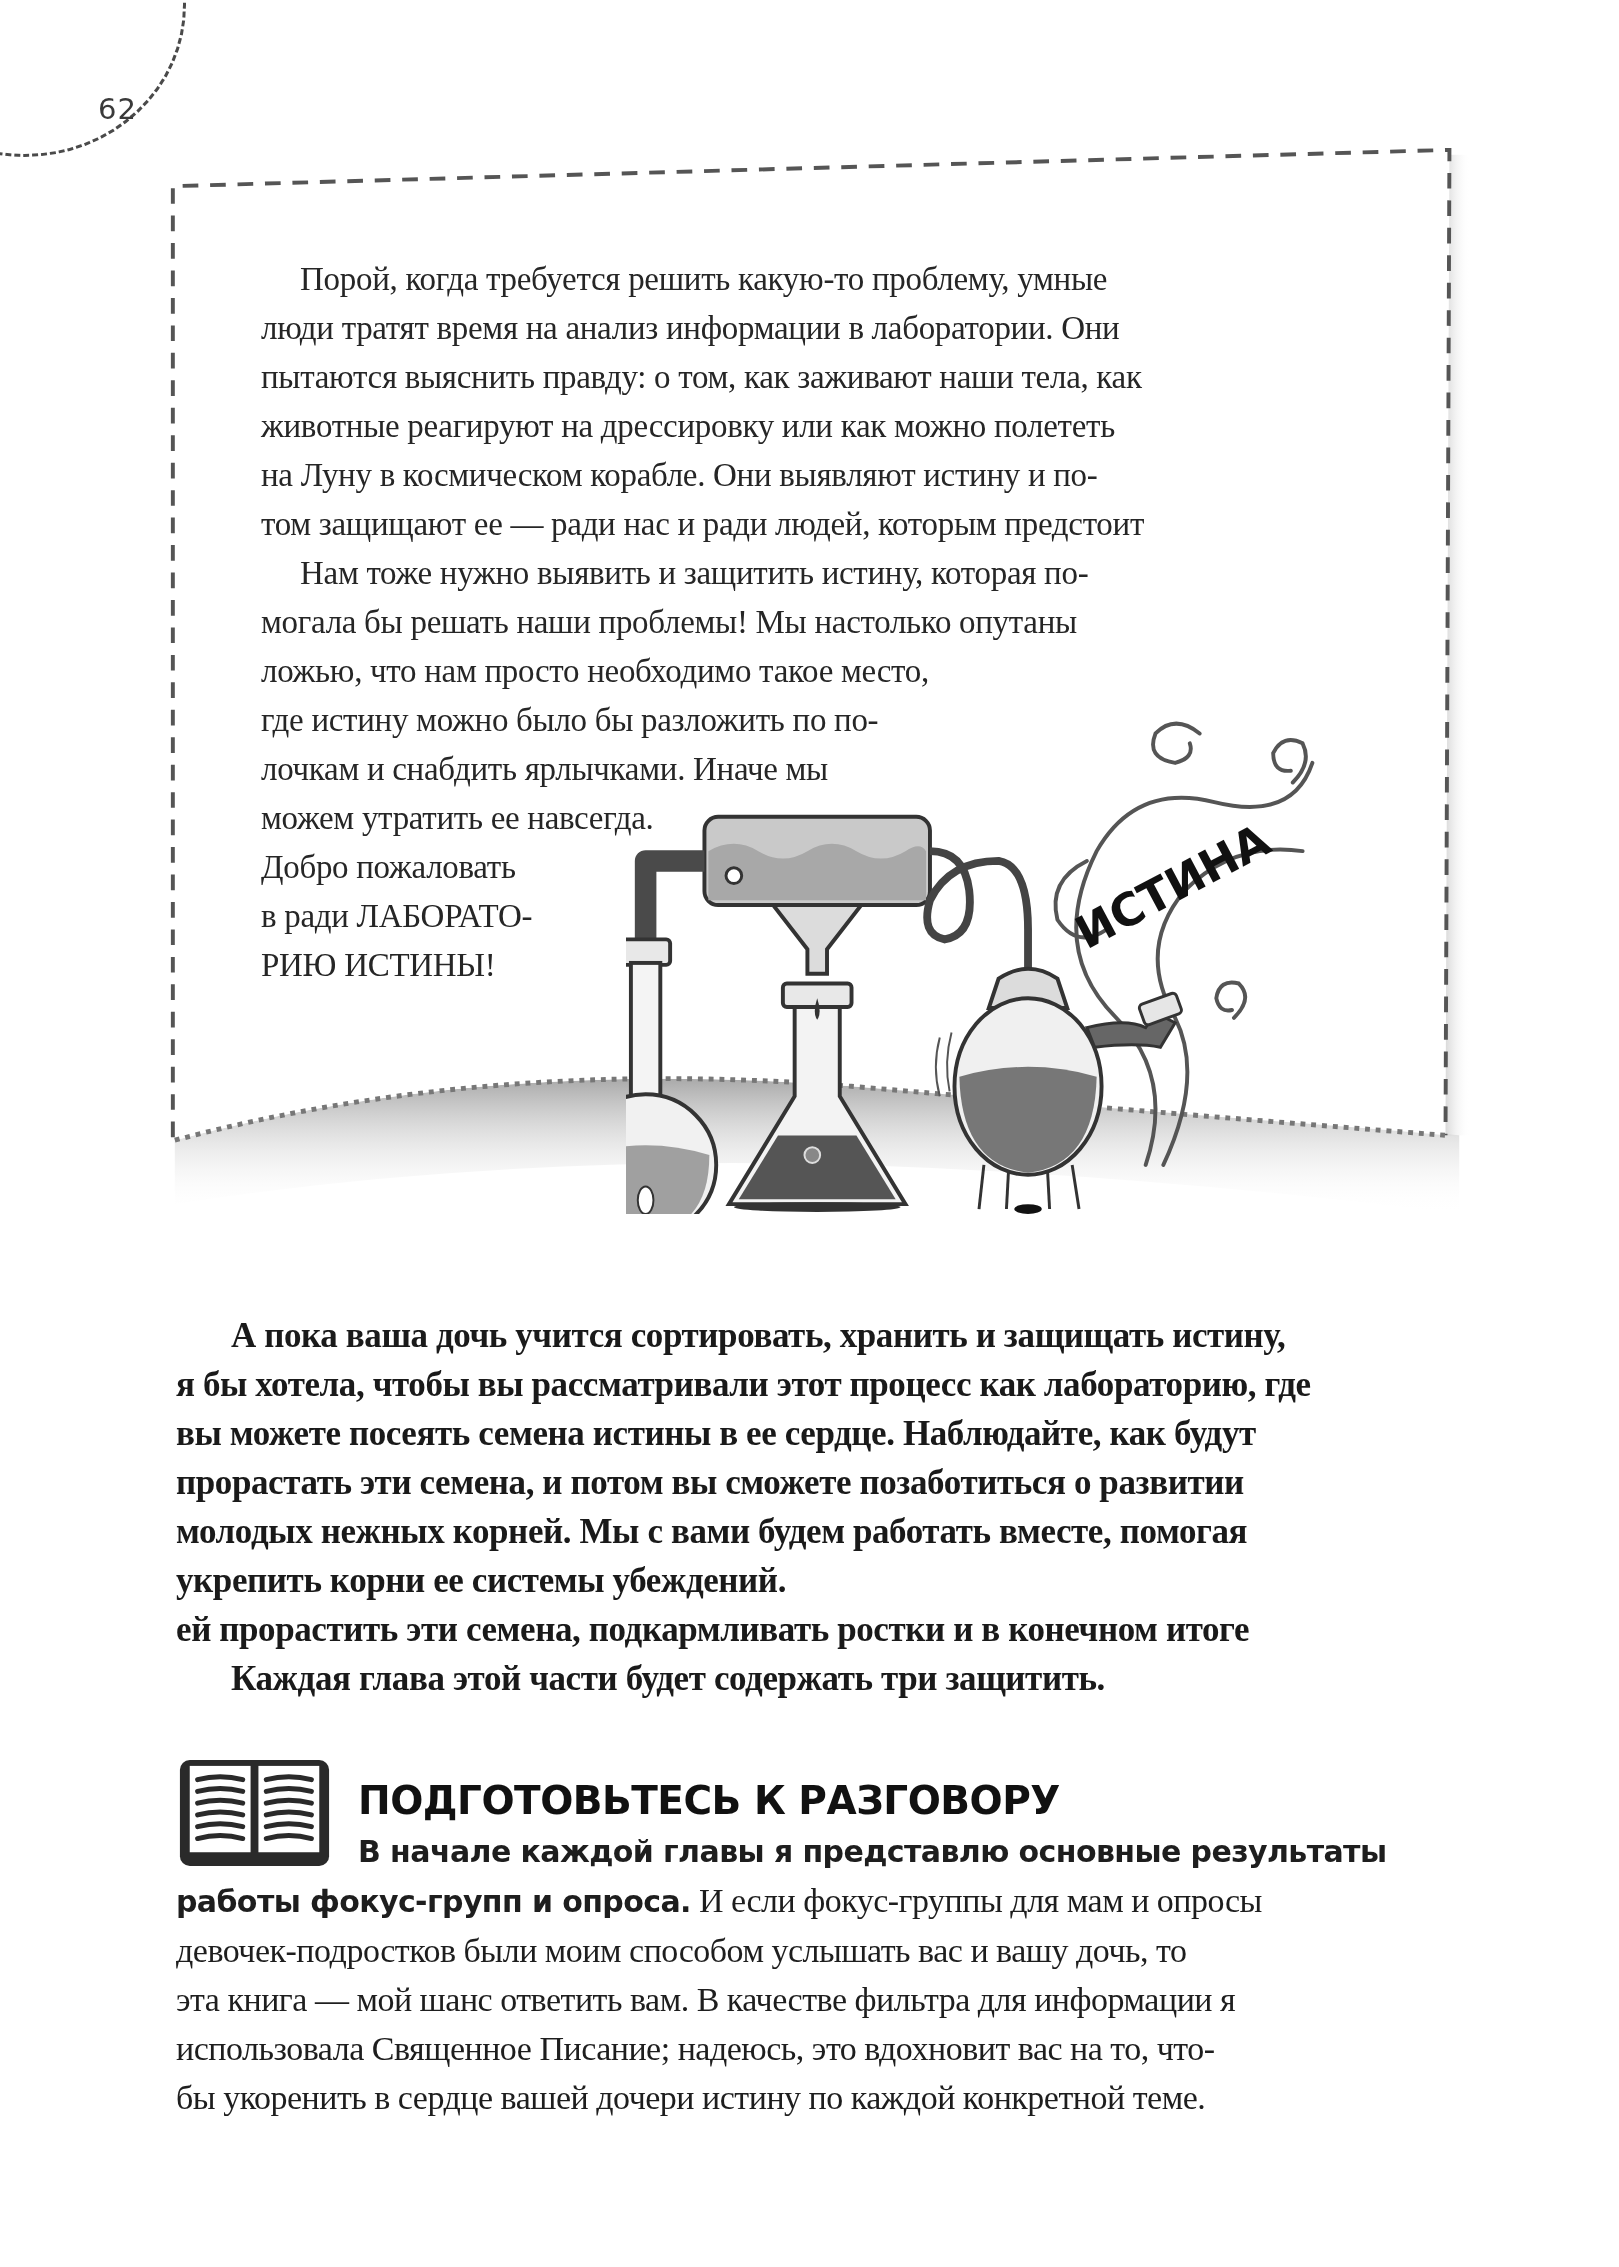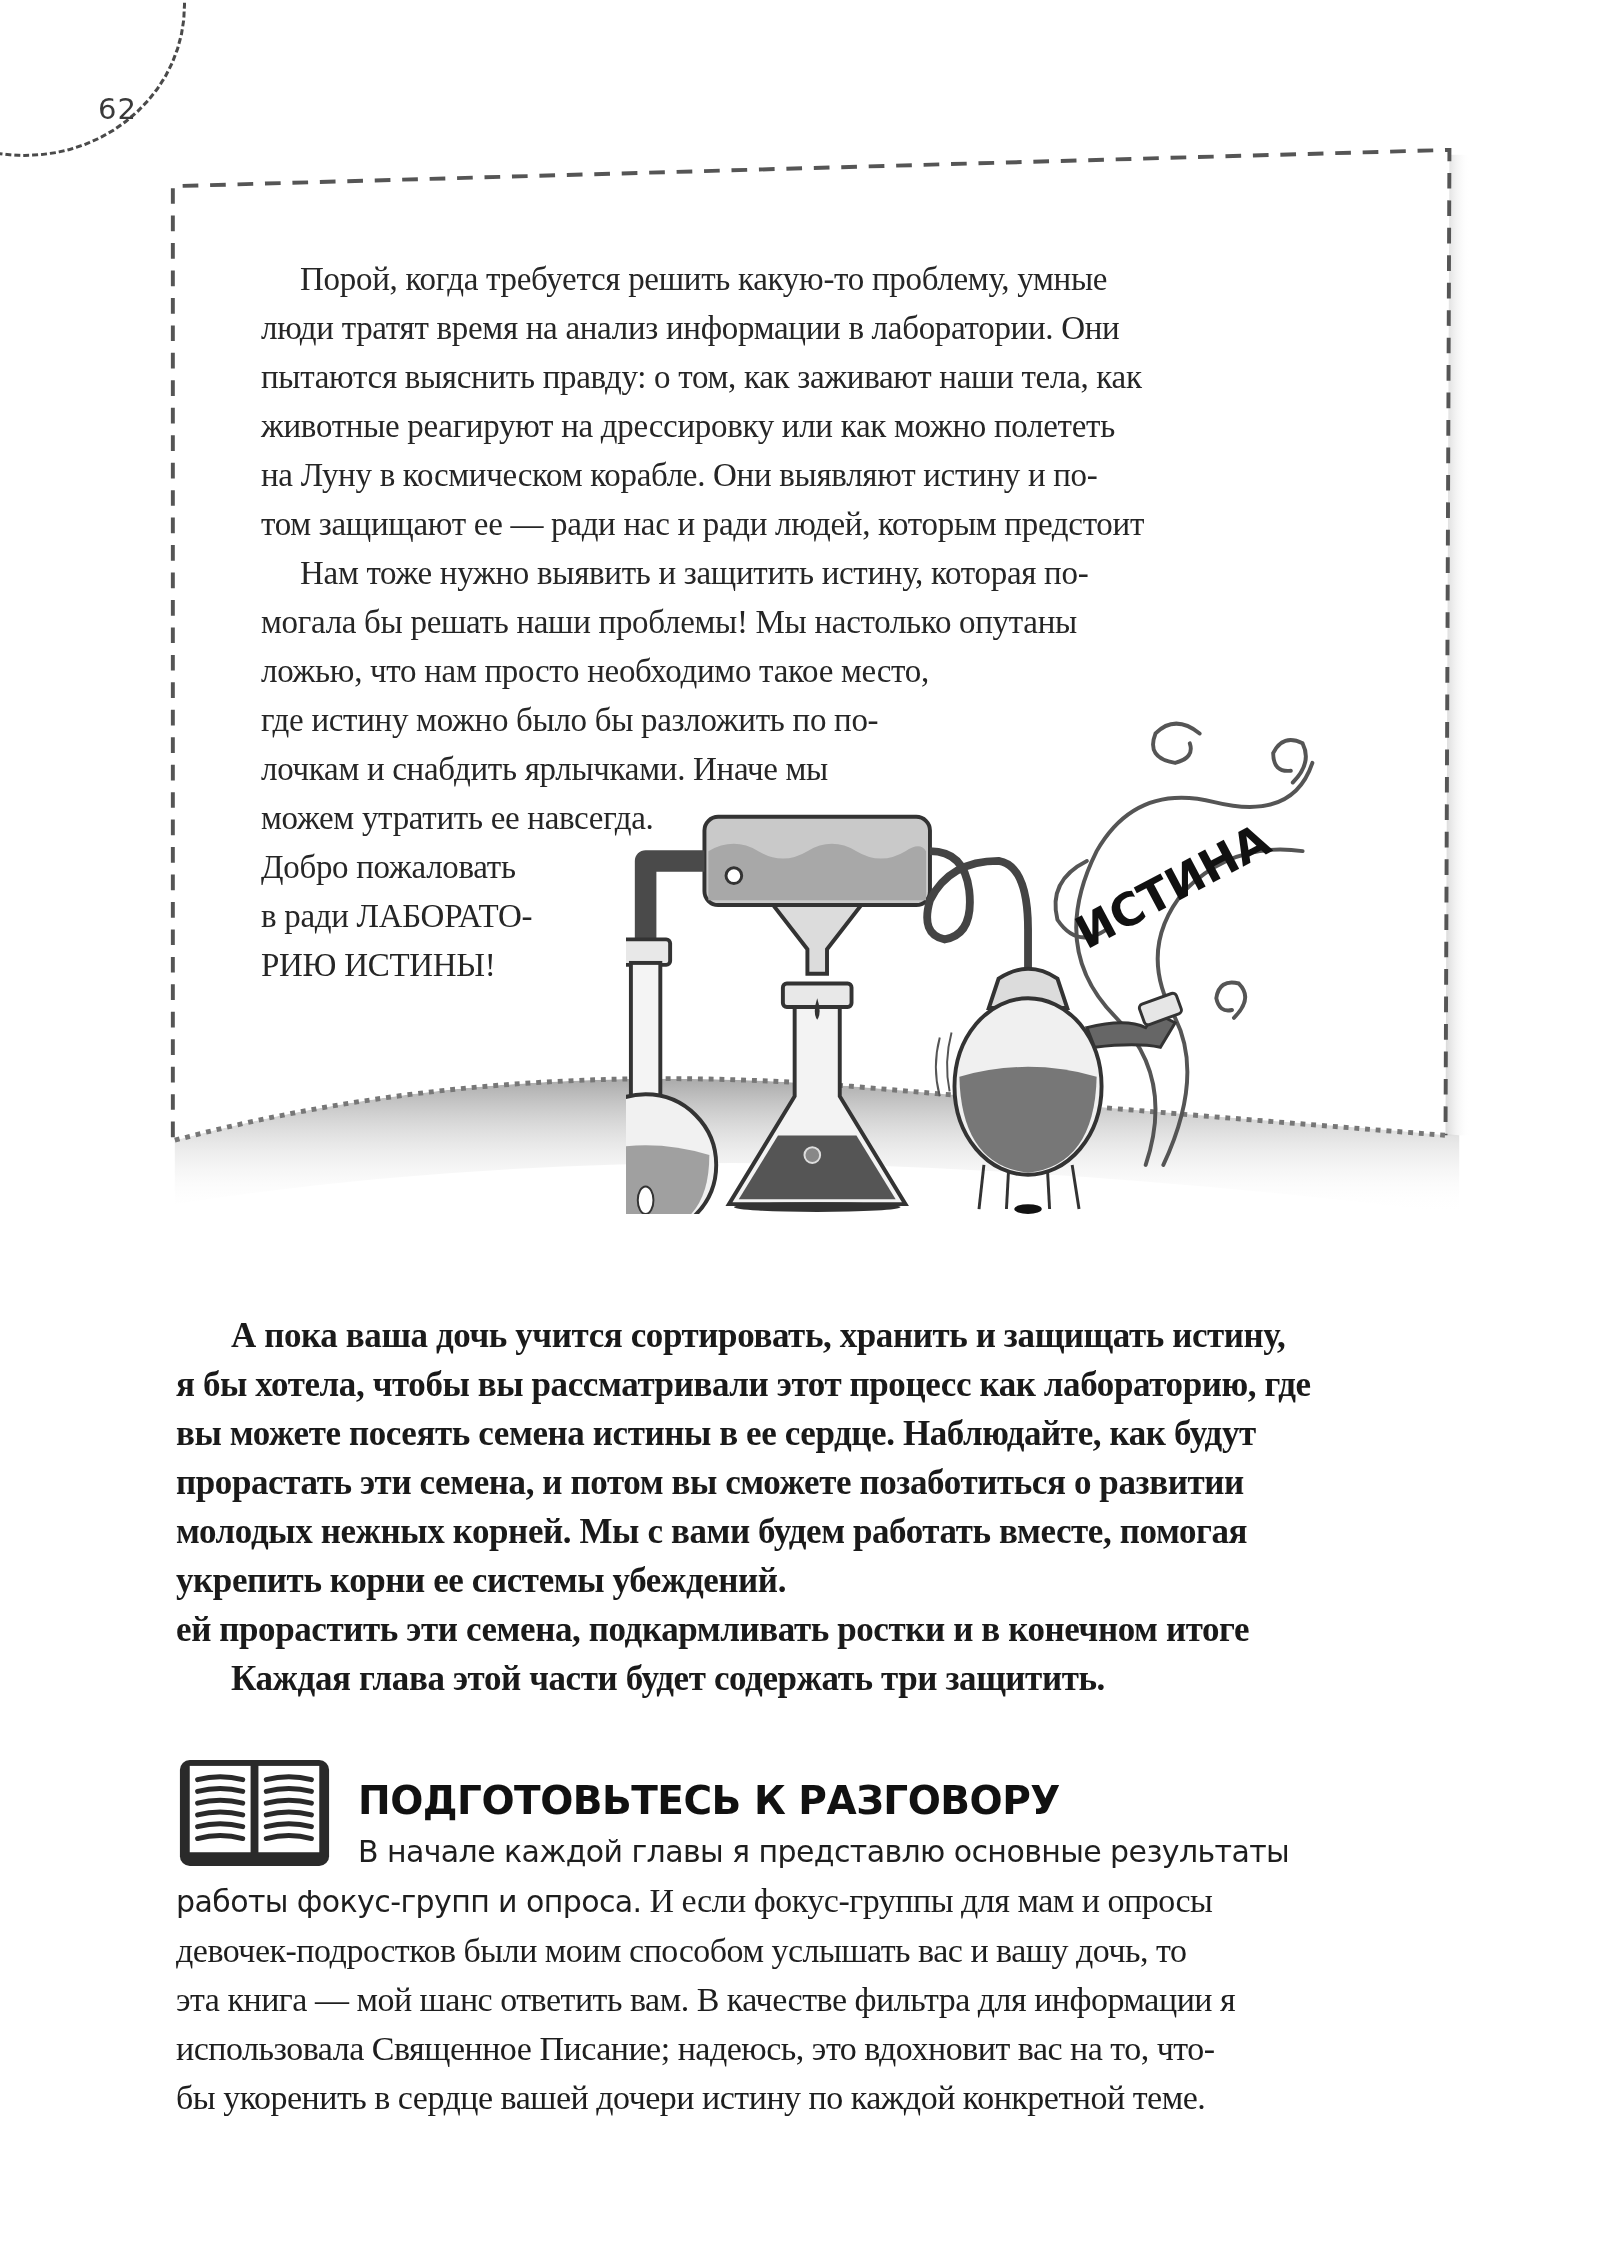--- a/index.html
+++ b/index.html
@@ -41,21 +41,21 @@
     position: absolute; left: 182px; top: 24px;
     font-family: "DejaVu Sans", sans-serif; font-weight: bold; font-size: 39px; color: #111;
     letter-spacing: -0.5px; white-space: nowrap;
   }
   .section-body {
     position: absolute; left: 0; top: 73px; width: 1274px;
     font-size: 34px; line-height: 49px; color: #1e1e1e; letter-spacing: -0.5px;
   }
   .section-body .line { display: block; white-space: nowrap; }
   .section-body .first { padding-left: 182px; }
-  .sans-bold { font-family: "DejaVu Sans", sans-serif; font-weight: normal; font-size: 30px; letter-spacing: -0.6px; }
+  .sans-bold { font-family: "DejaVu Sans", sans-serif; font-weight: bold; font-size: 30px; letter-spacing: -0.6px; }
 </style>
 </head>
 <body>
 
 <div class="page-number-arc"></div>
 <div class="page-number">62</div>
 
 <div class="note-box">
   <svg class="frame" viewBox="0 0 1332 1130" preserveAspectRatio="none">
     <defs>

